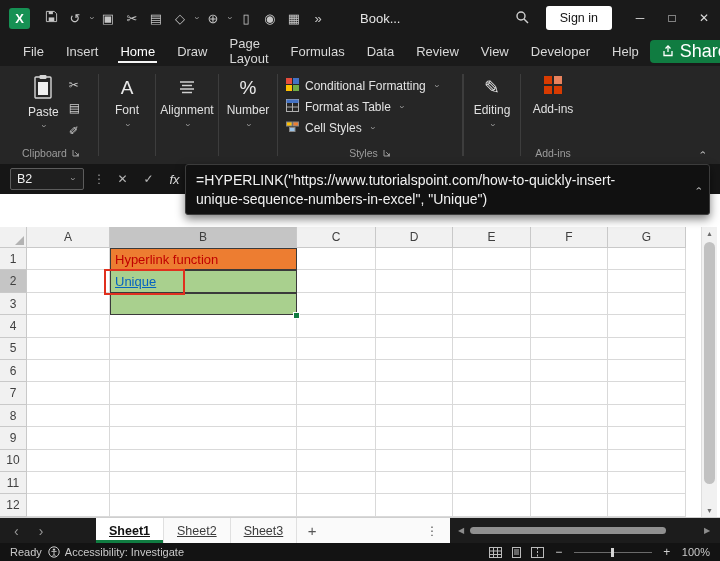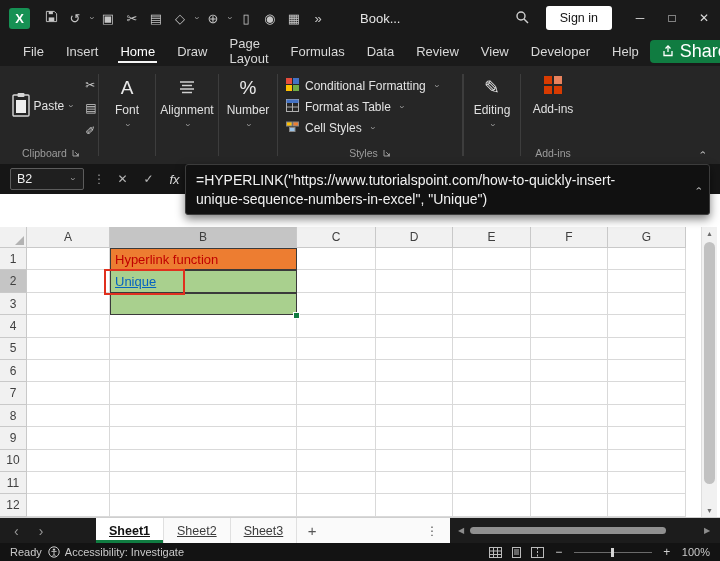--- a/index.html
+++ b/index.html
@@ -29,21 +29,21 @@
     height:23px; padding:0 12px; display:flex; align-items:center; gap:6px; font-size:18px; }
 
   
   .ribbon { height:98px; background:#262626; display:flex; position:relative; padding-left:4px; }
   .rsep { width:1px; background:#3d3d3d; margin:8px 0; }
   .rgroup { position:relative; display:flex; flex-direction:column; align-items:center; color:#e3e3e3; }
   .rg-label { position:absolute; bottom:5px; left:0; right:0; text-align:left; font-size:10.5px; color:#9c9c9c;
     display:flex; align-items:center; justify-content:center; gap:5px; }
   .g-clip { width:94px; }
   .clip-body { display:flex; padding-top:8px; }
-  .paste-btn { display:flex; flex-direction:row; align-items:center; gap:2px; font-size:12px; padding:0 6px; }
+  .paste-btn { display:flex; flex-direction:column; align-items:center; gap:2px; font-size:12px; padding:0 6px; }
   .clip-icons { display:flex; flex-direction:column; gap:9px; font-size:12px; color:#cfcfcf; margin-left:4px; margin-top:4px; }
   .cgrp { display:flex; flex-direction:column; align-items:center; padding-top:10px; gap:3px; }
   .cgrp .big-glyph { font-size:19px; height:24px; line-height:24px; color:#e8e8e8; }
   .cgrp .cname { font-size:12px; color:#e0e0e0; }
   .g-font { width:56px; } .g-align { width:62px; } .g-num { width:58px; }
   .g-cells { width:54px; } .g-edit { width:56px; }
   .g-styles { width:184px; align-items:flex-start; padding:9px 6px 0 8px; }
   .style-item { display:flex; align-items:center; gap:6px; font-size:12px; height:21px; color:#e3e3e3; white-space:nowrap; }
   .g-addins { width:64px; padding-top:9px; gap:3px; }
   .ribbon-collapse { position:absolute; right:16px; bottom:6px; }

